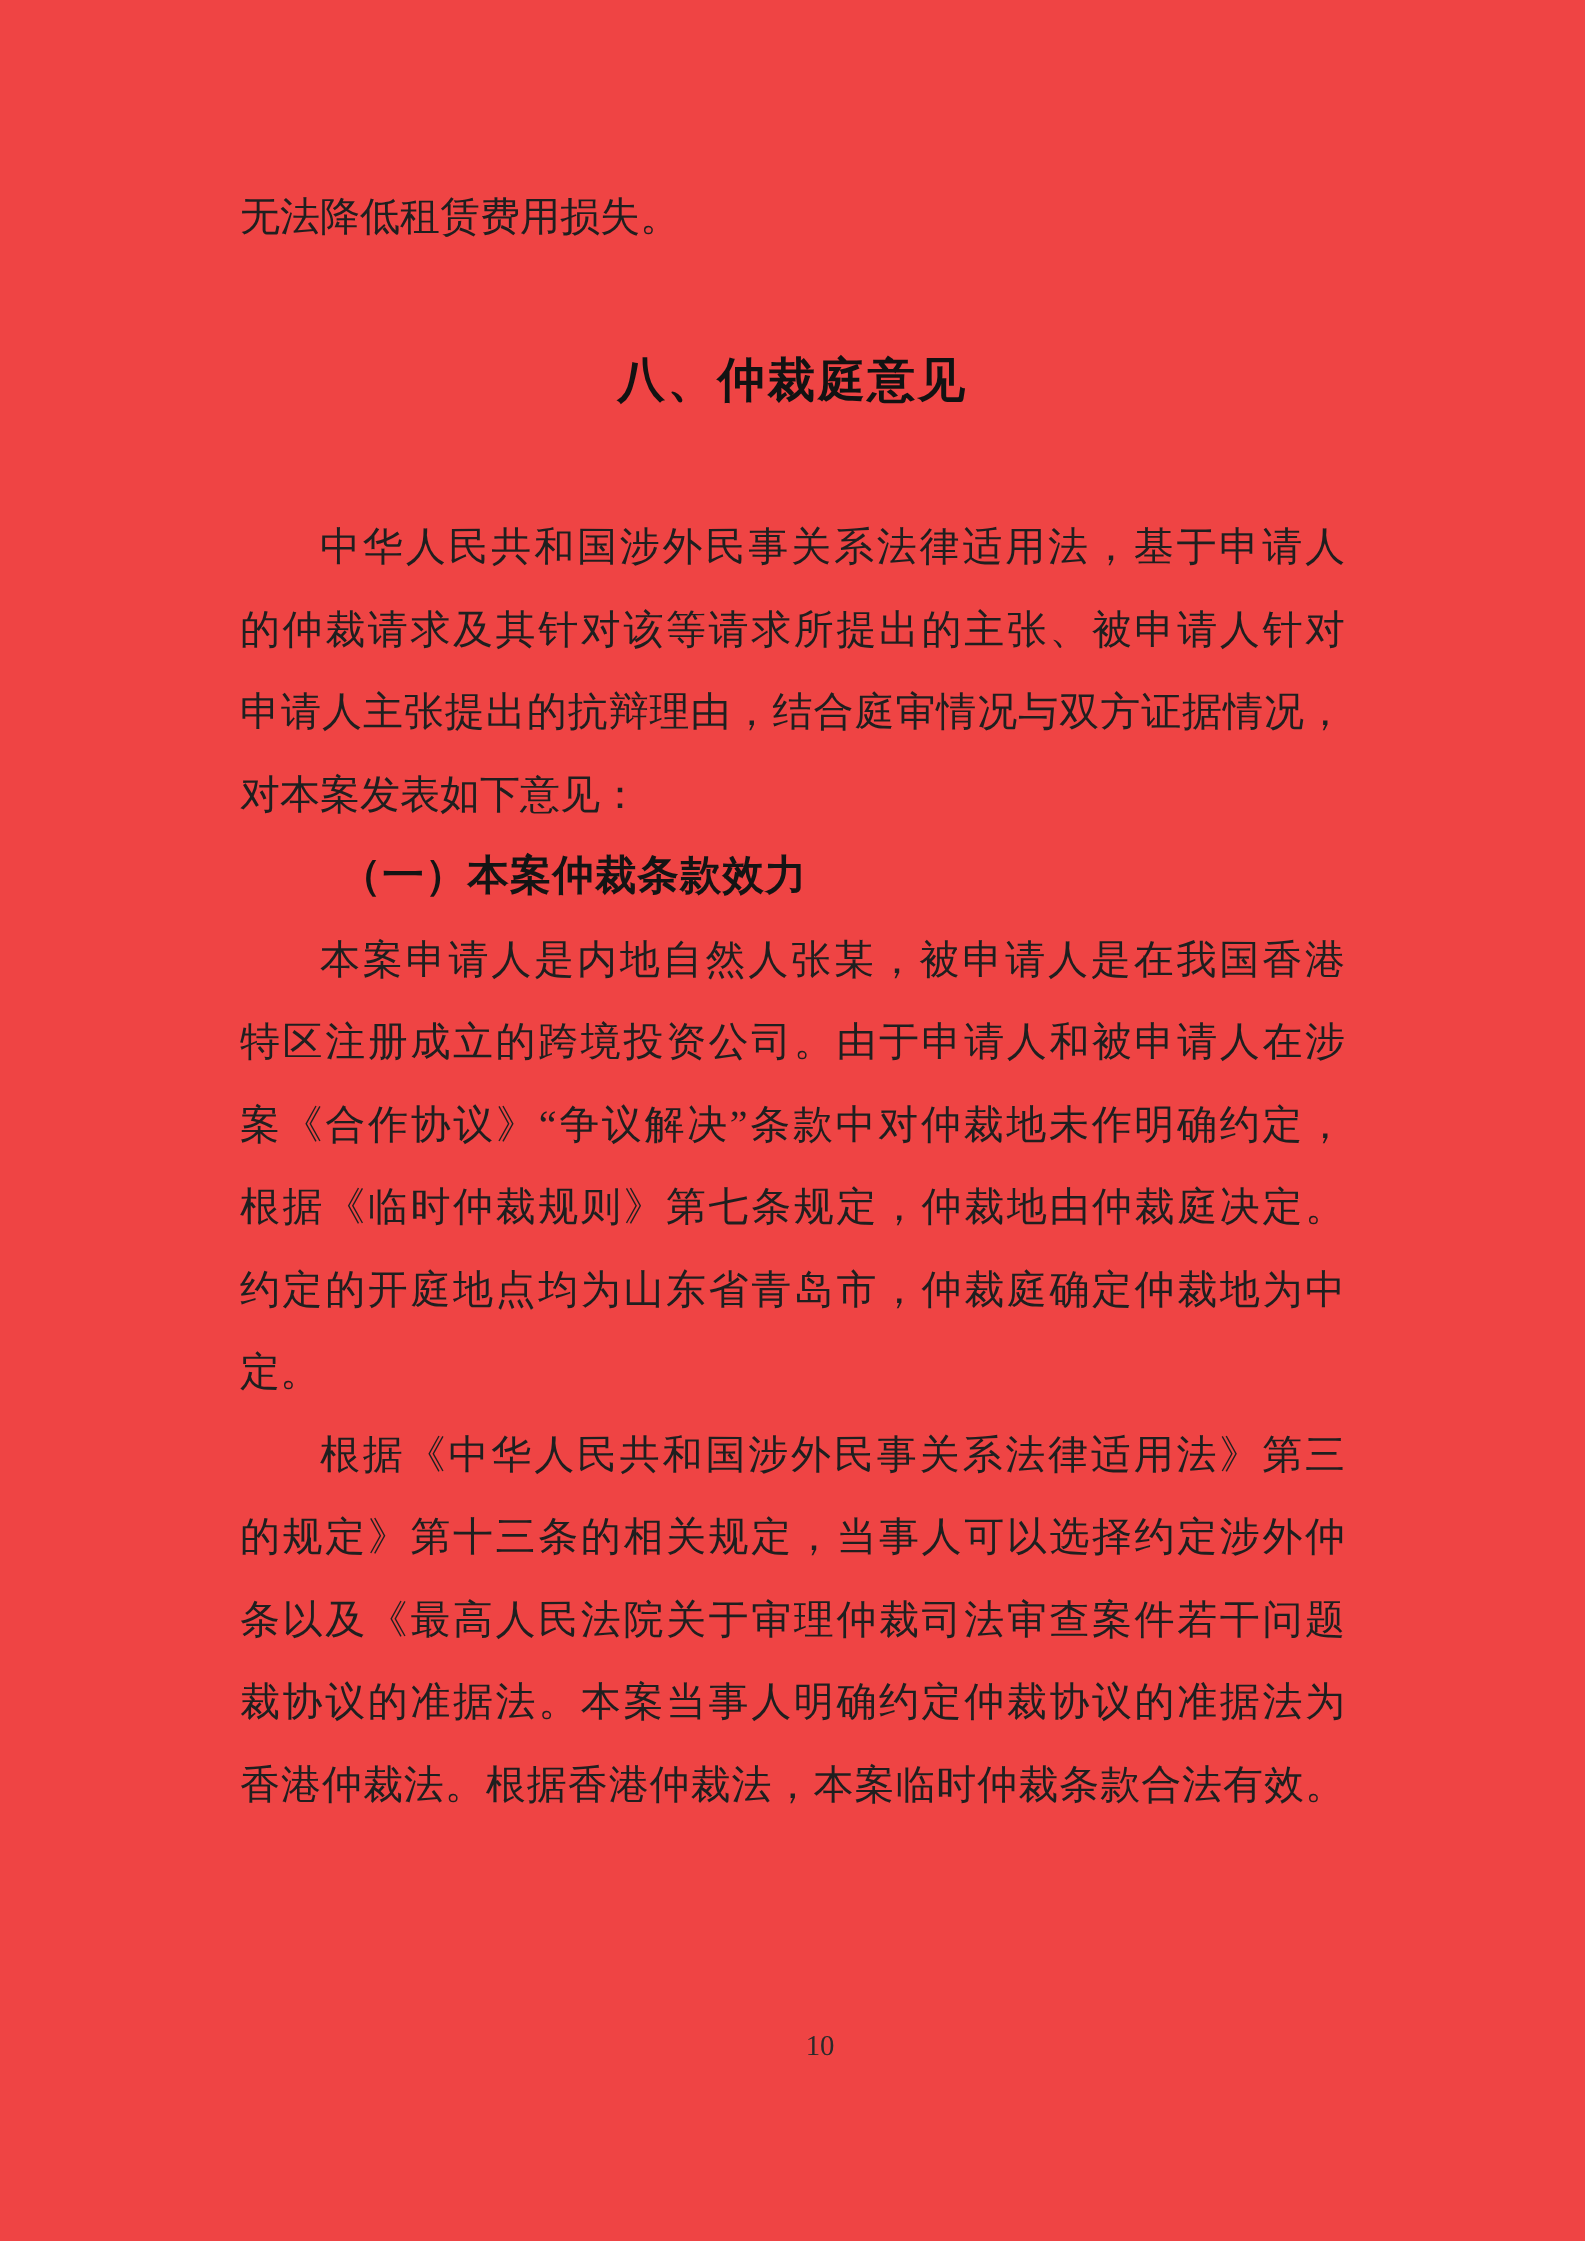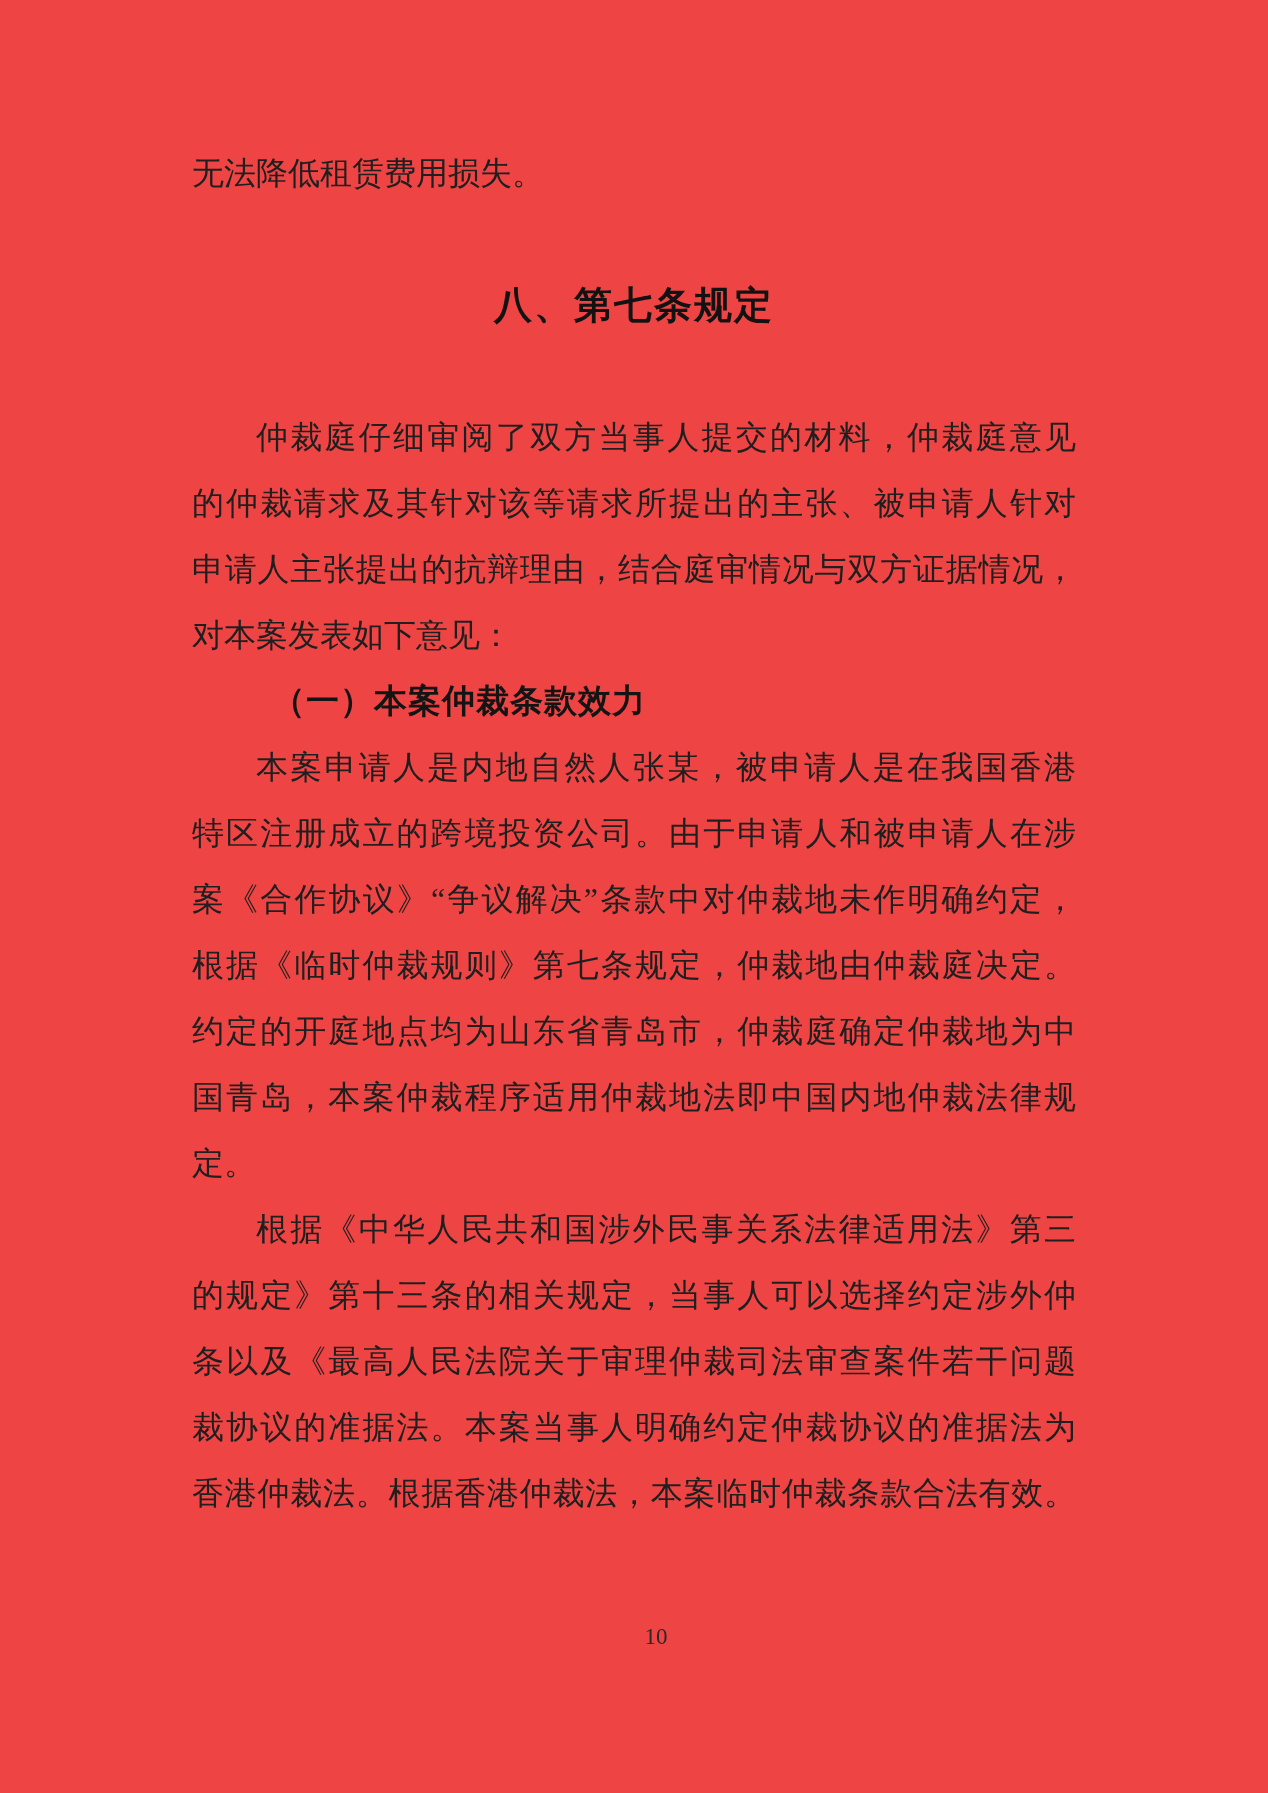--- a/index.html
+++ b/index.html
@@ -76,37 +76,36 @@
 <body>
 
 <div class="page">
 
   <div class="textblock">
 
     <div class="line">无法降低租赁费用损失。</div>
 
     <div class="spacer"></div>
 
-    <div class="sec-heading">八、第七条规定</div>
+    <div class="sec-heading">八、仲裁庭意见</div>
 
     <div class="spacer"></div>
 
-    <div class="line jfull ind2">仲裁庭仔细审阅了双方当事人提交的材料，仲裁庭意见</div>
+    <div class="line jfull ind2">中华人民共和国涉外民事关系法律适用法，基于申请人</div>
     <div class="line jfull">的仲裁请求及其针对该等请求所提出的主张、被申请人针对</div>
     <div class="line jfull">申请人主张提出的抗辩理由，结合庭审情况与双方证据情况，</div>
     <div class="line">对本案发表如下意见：</div>
 
     <div class="sub-heading">（一）本案仲裁条款效力</div>
 
     <div class="line jfull ind2">本案申请人是内地自然人张某，被申请人是在我国香港</div>
     <div class="line jfull">特区注册成立的跨境投资公司。由于申请人和被申请人在涉</div>
     <div class="line jfull">案《合作协议》“争议解决”条款中对仲裁地未作明确约定，</div>
     <div class="line jfull">根据《临时仲裁规则》第七条规定，仲裁地由仲裁庭决定。</div>
     <div class="line jfull">约定的开庭地点均为山东省青岛市，仲裁庭确定仲裁地为中</div>
-    <div class="line jfull">国青岛，本案仲裁程序适用仲裁地法即中国内地仲裁法律规</div>
     <div class="line">定。</div>
 
     <div class="line jfull ind2">根据《中华人民共和国涉外民事关系法律适用法》第三</div>
     <div class="line jfull">的规定》第十三条的相关规定，当事人可以选择约定涉外仲</div>
     <div class="line jfull">条以及《最高人民法院关于审理仲裁司法审查案件若干问题</div>
     <div class="line jfull">裁协议的准据法。本案当事人明确约定仲裁协议的准据法为</div>
     <div class="line jfull">香港仲裁法。根据香港仲裁法，本案临时仲裁条款合法有效。</div>
 
   </div>
 

